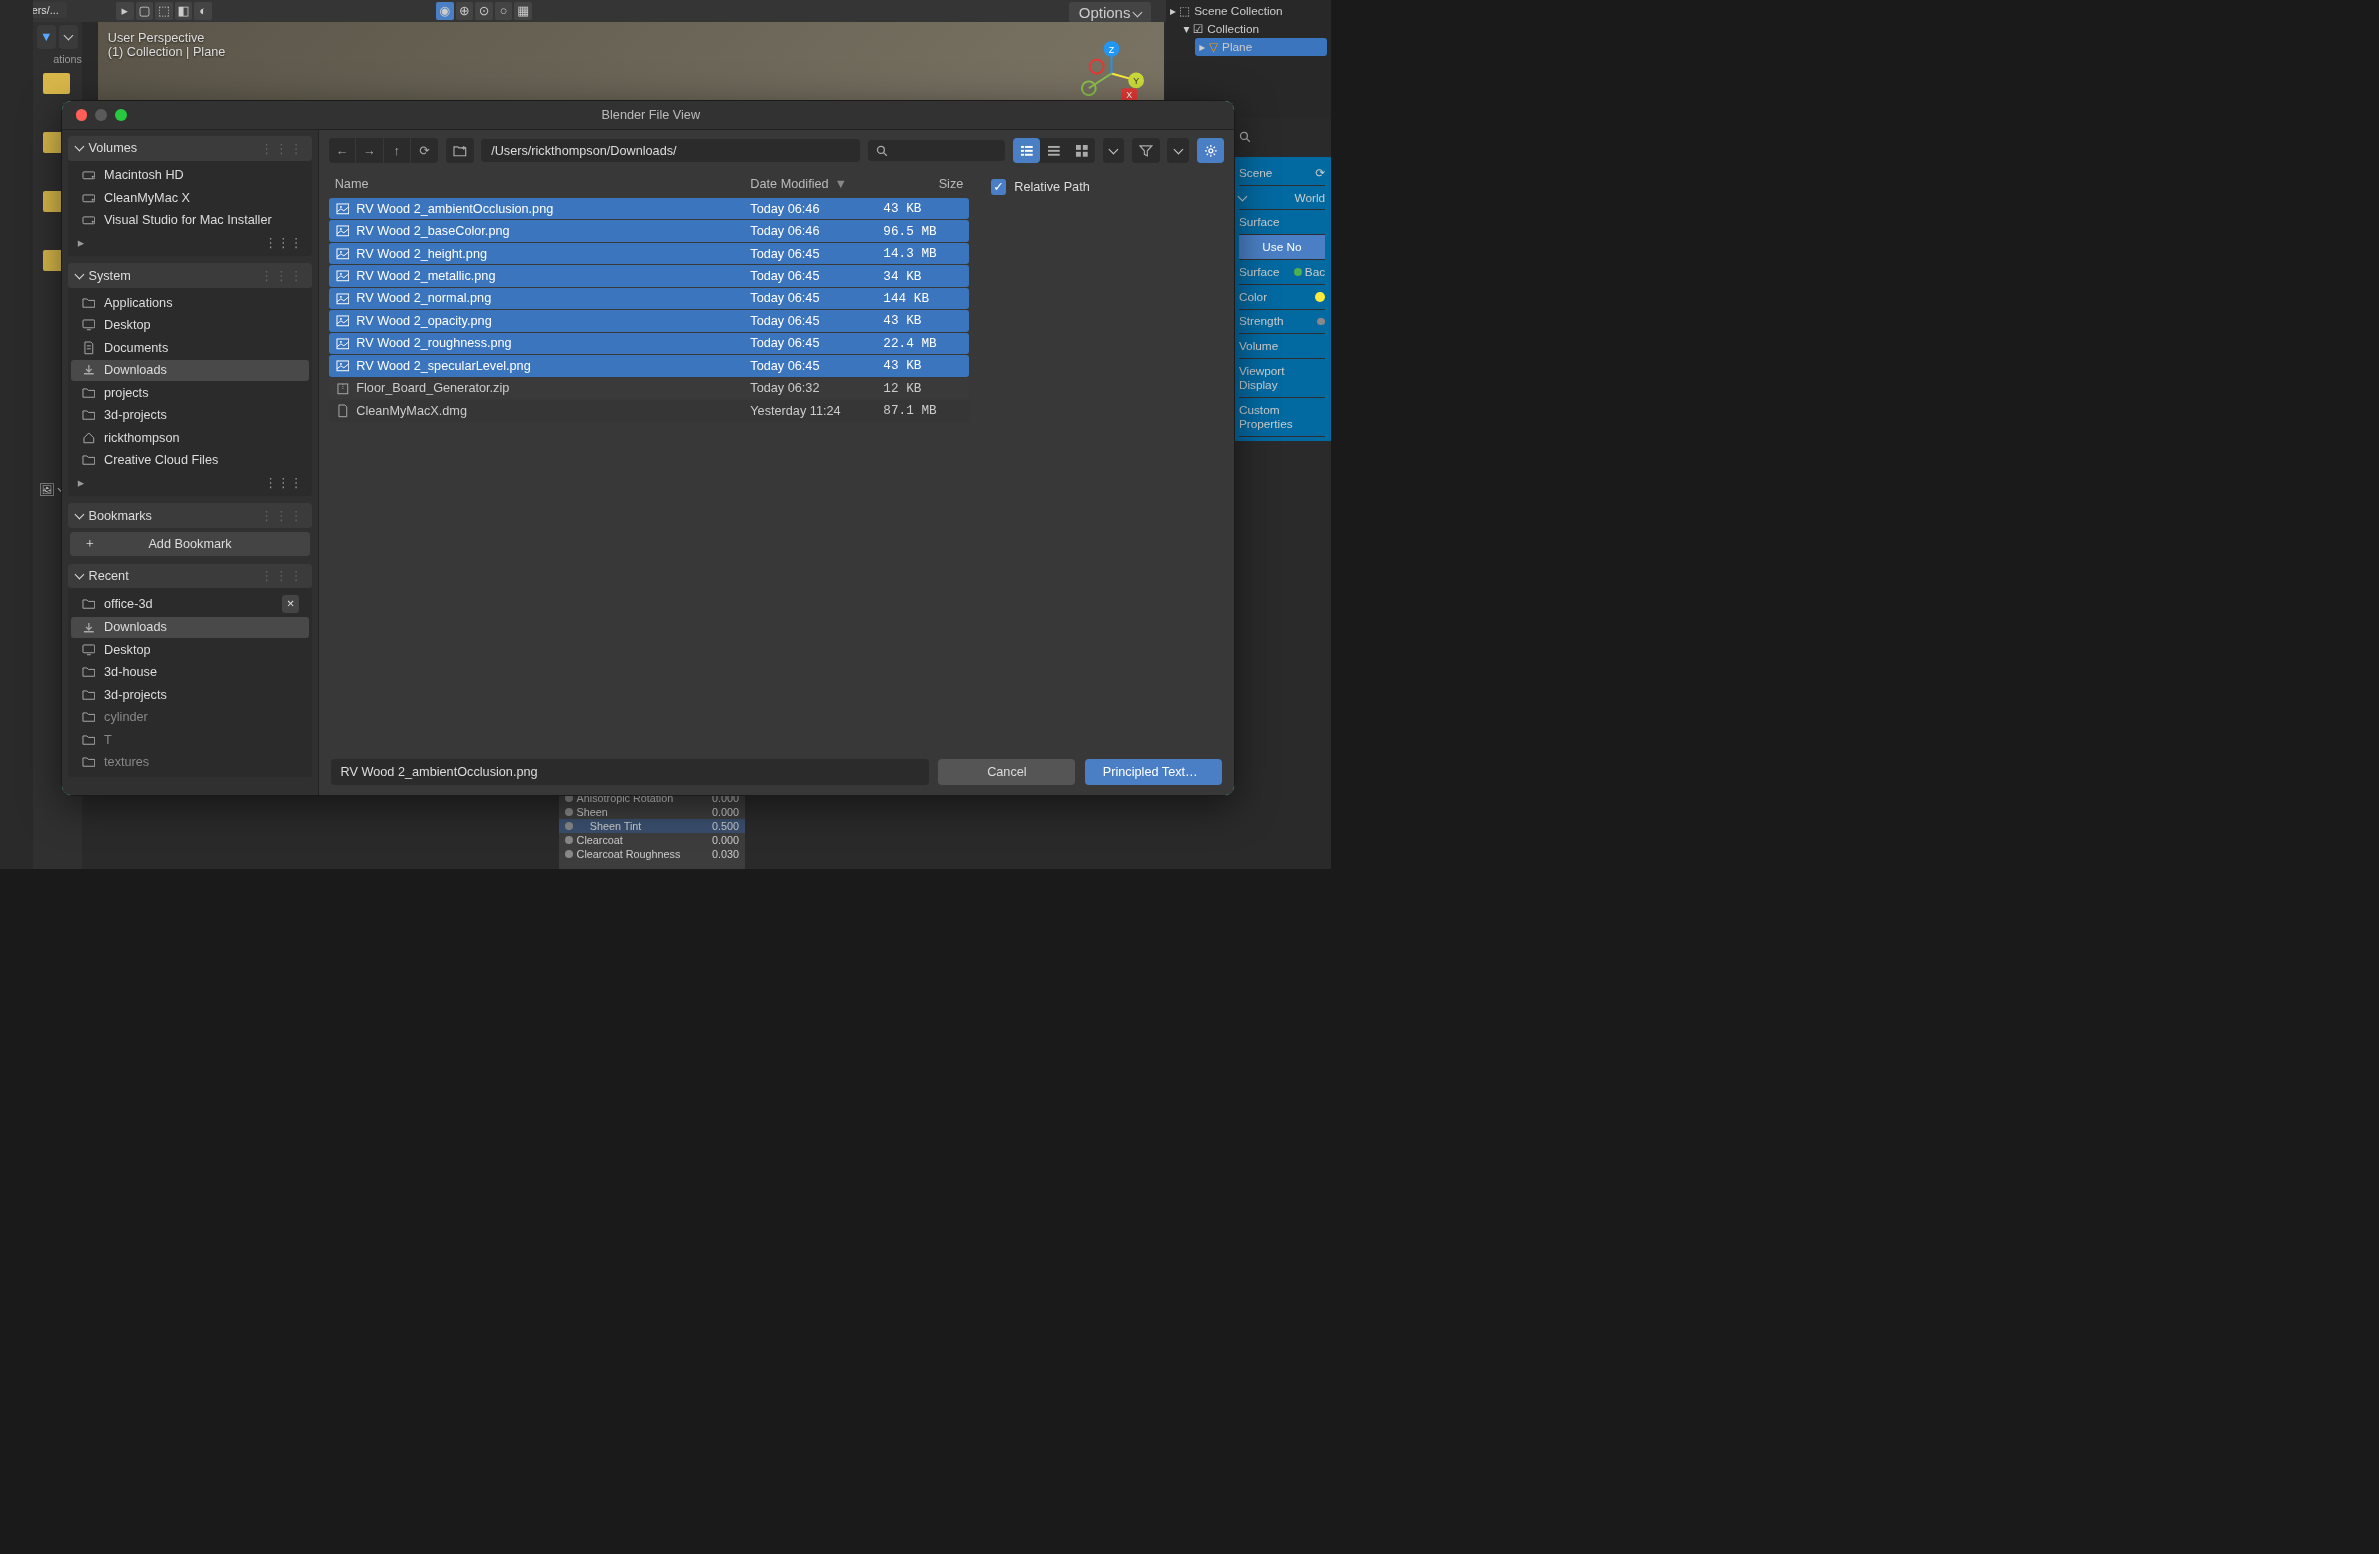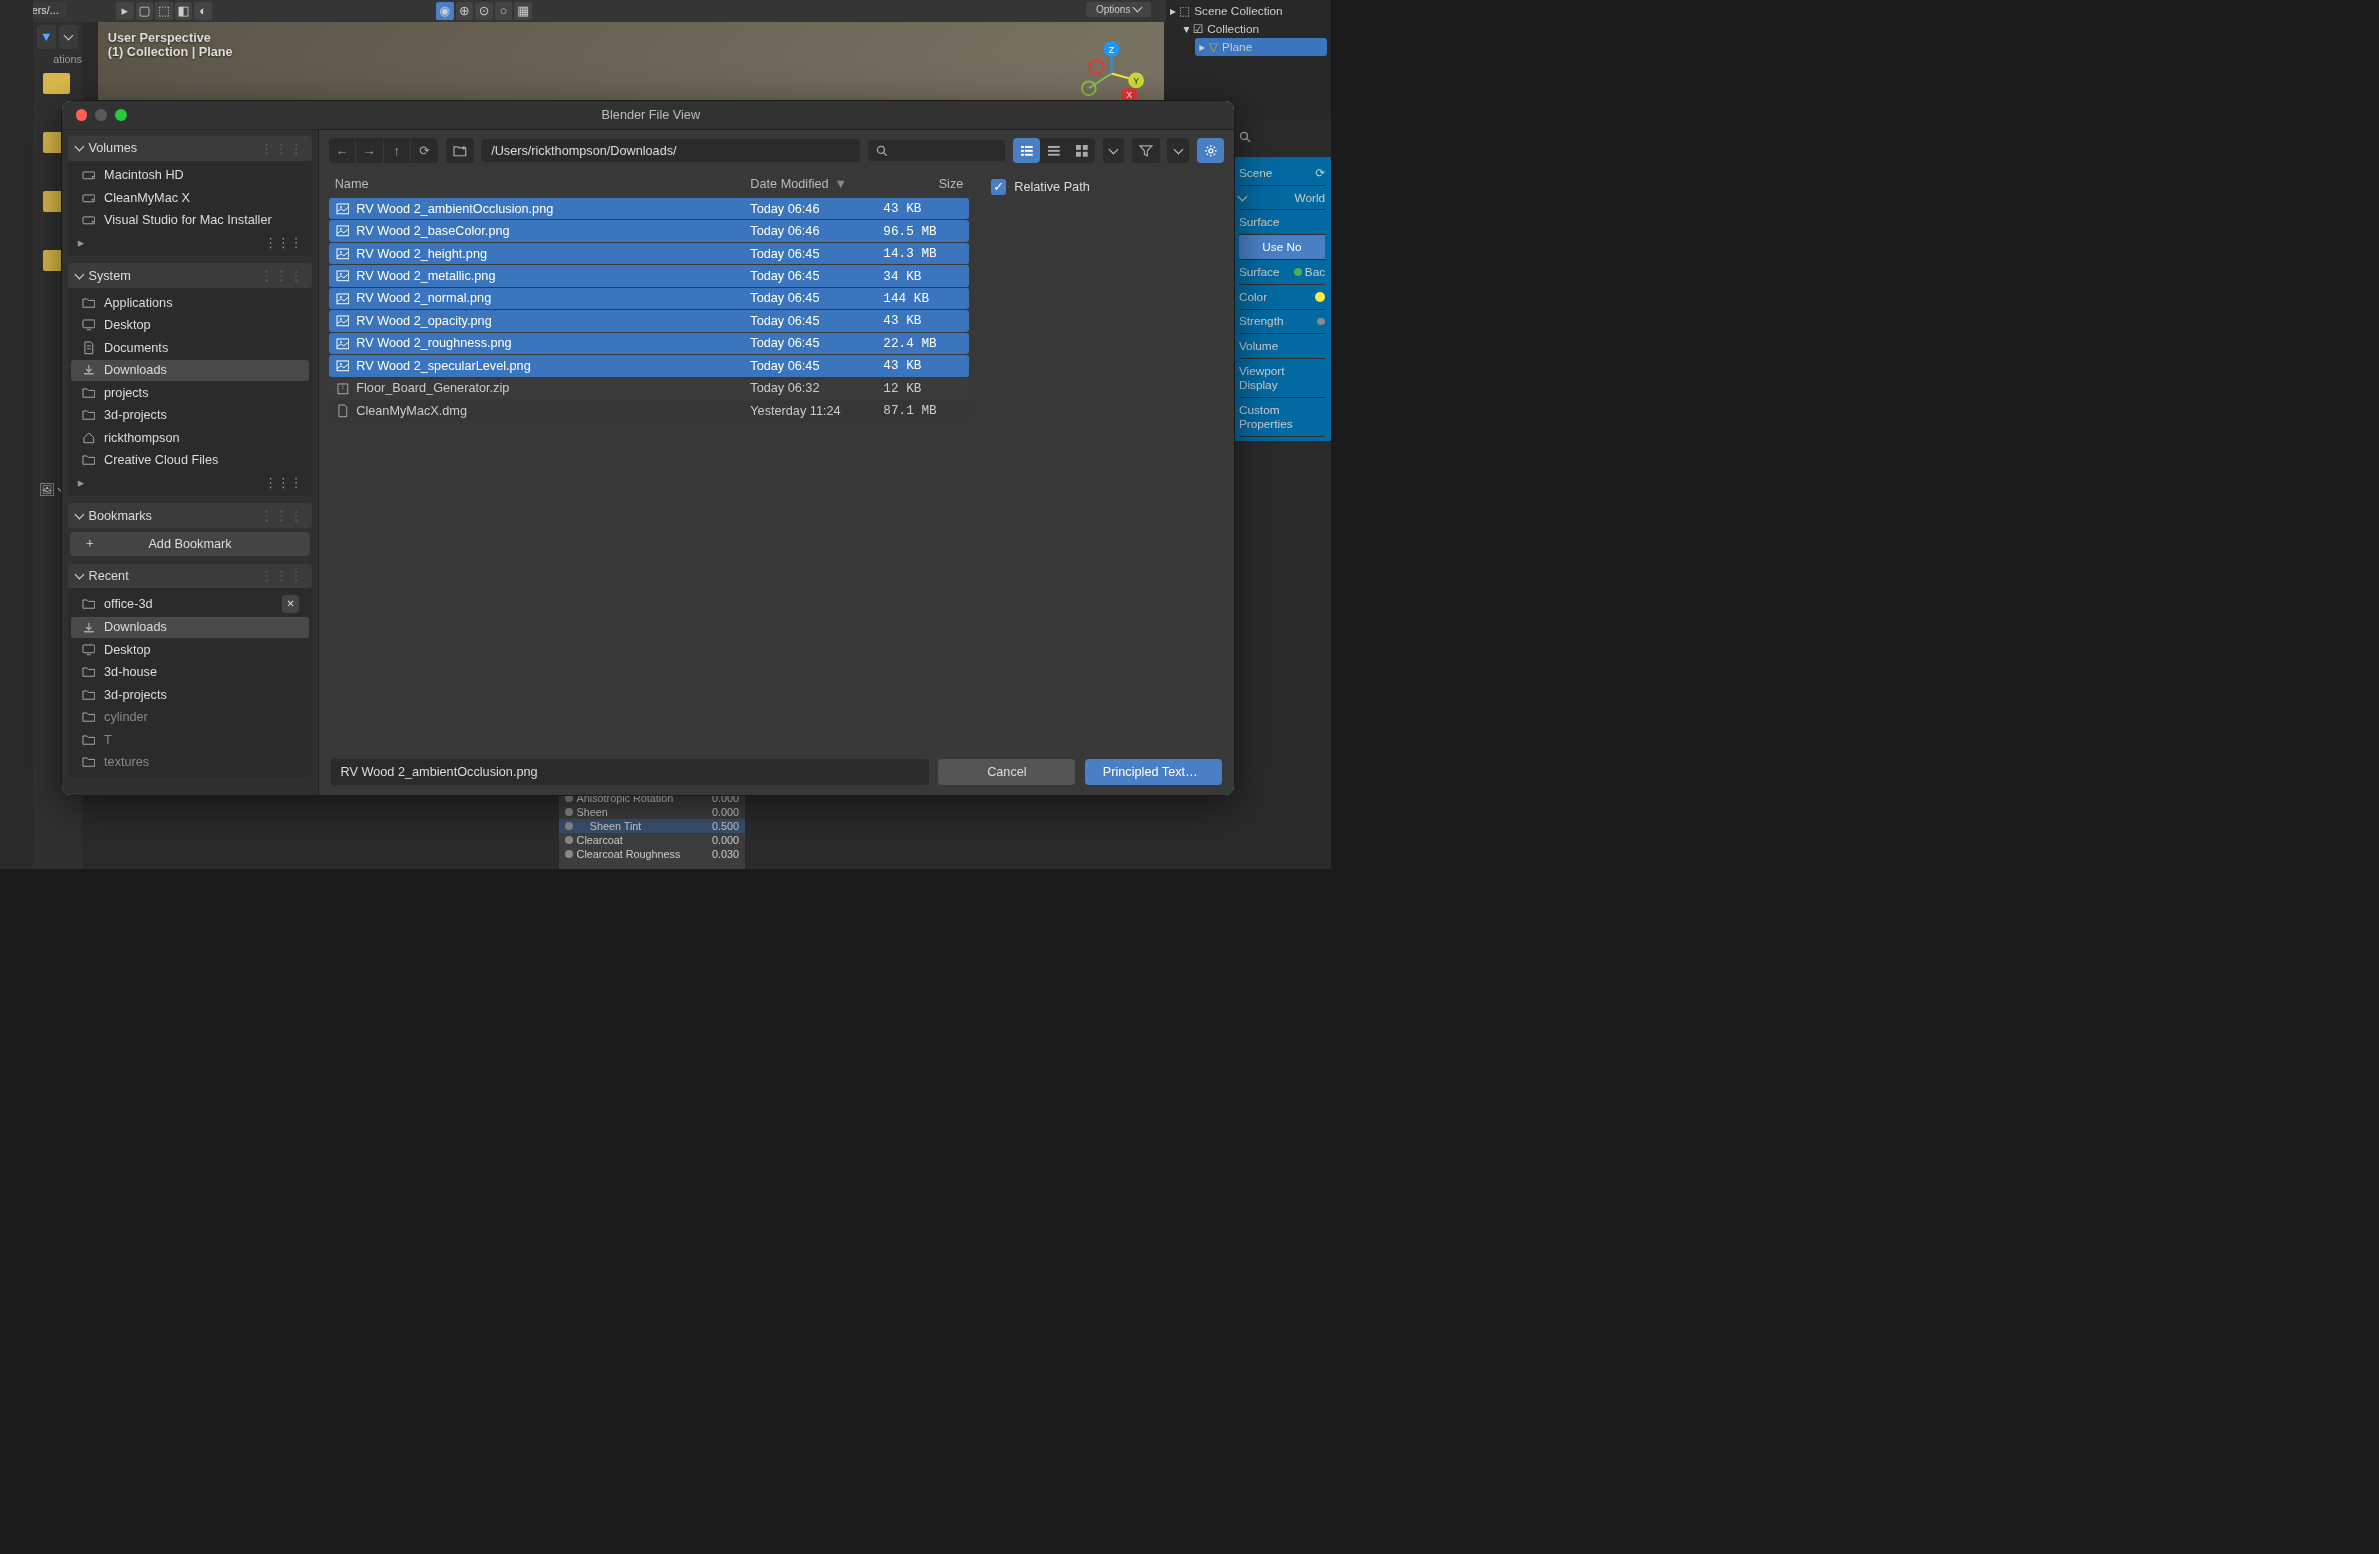--- a/index.html
+++ b/index.html
@@ -4,24 +4,24 @@
 <style>
   * { box-sizing: border-box; margin: 0; padding: 0; font-family: -apple-system, BlinkMacSystemFont, "Segoe UI", sans-serif; }
   body { background: #1a1a1a; color: #ccc; font-size: 12.7px; overflow: hidden; width: 1331px; height: 869px; position: relative; }
   
   
   .bg-ui { position: absolute; inset: 0; background: #2a2a2a; }
   .bg-header { position: absolute; top: 0; left: 0; right: 0; height: 21.6px; background: #353535; display: flex; align-items: center; }
   .bg-toolbar-top { position: absolute; top: 0; left: 98px; height: 21.6px; display: flex; gap: 2px; align-items: center; }
   .bg-tool-icon { width: 17.6px; height: 17.6px; background: #444; display: flex; align-items: center; justify-content: center; border-radius: 2px; }
   .bg-viewport { position: absolute; top: 21.6px; left: 98px; right: 167px; bottom: 78px; background: linear-gradient(135deg, #5a5548 0%, #746e5f 50%, #8a8372 100%); }
-  .bg-viewport-text { position: absolute; top: 9.8px; left: 9.8px; color: #ddd; font-size: 12.7px; text-align: left; text-shadow: 0 1px 2px rgba(0,0,0,0.6); font-weight: bold; }
+  .bg-viewport-text { position: absolute; top: 9.8px; left: 9.8px; color: #ddd; font-size: 12.7px; text-align: left; text-shadow: 0 1px 2px rgba(0,0,0,0.6); }
   .bg-gizmo { position: absolute; top: 17.6px; right: 17.6px; width: 69px; height: 69px; }
   .bg-gizmo svg { width: 100%; height: 100%; }
-  .bg-options-btn { position: absolute; top: 2px; right: 180px; background: #444; padding: 2px 9.8px; border-radius: 2.9px; font-size: 10px; color:#ccc; display:flex; align-items:center; gap:3.9px;}
+  .bg-options-btn { position: absolute; top: 2px; right: 180px; background: #444; padding: 2px 9.8px; border-radius: 2.9px; font-size: 15px; color:#ccc; display:flex; align-items:center; gap:3.9px;}
   .bg-outliner { position: absolute; top: 0; right: 0; width: 165px; height: 118px; background: #282828; padding: 2px 3.9px; font-size:11.8px;}
   .bg-outliner-row { display:flex; align-items:center; padding:2px 0; gap:3.9px; }
   .bg-outliner-row.sel { background:#3a75bd; border-radius:2.9px; padding-left:3.9px;}
   .bg-search-strip { position:absolute; top:125px; right:0; width:98px; height:23.5px; background:#2a2a2a; display:flex; align-items:center; padding:0 5.9px;}
   .bg-prop-panel { position:absolute; top:157px; right:0; width:98px; background:#0369a1; padding:3.9px 5.9px; font-size:11.8px;}
   .bg-prop-row { padding:4.9px 0; border-bottom:1px solid #2f2f2f; display:flex; justify-content:space-between; align-items:center;}
   .bg-left-sidebar { position:absolute; top:0; left:0; width:33px; bottom:0; background:#2a2a2a; }
   .bg-left-sidebar2 { position:absolute; top:21.6px; left:33px; width:49px; bottom:0; background:#303030; }
   .bg-left-strip-top { position:absolute; top:2px; left:3.9px; display:flex; align-items:center; gap:3.9px;}
   .bg-filter-box { width:25.5px; height:23.5px; background:#3a3a3a; border-radius:3.9px; display:flex; align-items:center; justify-content:center;}

